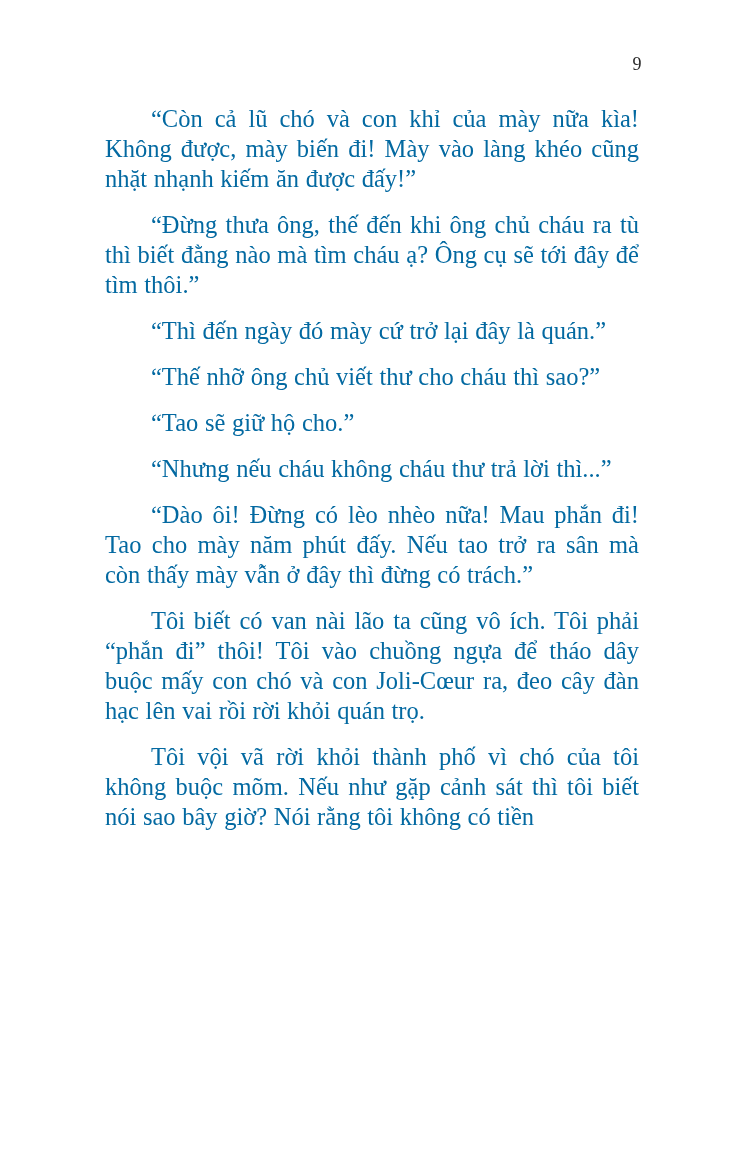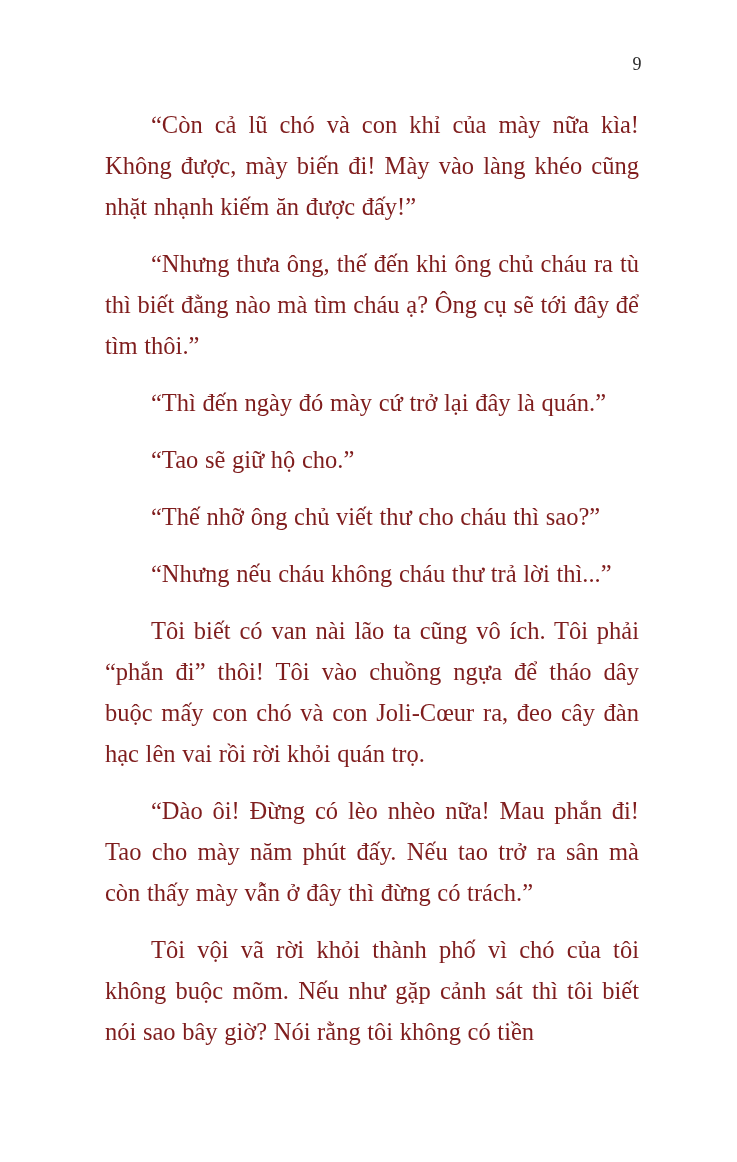--- a/index.html
+++ b/index.html
@@ -31,43 +31,43 @@
   }
   .body-text {
     position: absolute;
     top: 104px;
     left: 105px;
     width: 534px;
   }
   p.para {
     margin: 0 0 16px 0;
     font-size: 24.5px;
-    line-height: 41px;
+    line-height: 30px;
     text-indent: 46px;
     text-align: justify;
     text-justify: inter-word;
-    color: #7f1d1d;
+    color: #0369a1;
     word-spacing: 0.5px;
   }
   p.para:last-child {
     margin-bottom: 11px;
   }
 </style>
 </head>
 <body>
 
 <div class="page">
 
   <div class="page-number">9</div>
 
   <div class="body-text">
     <p class="para">“Còn cả lũ chó và con khỉ của mày nữa kìa! Không được, mày biến đi! Mày vào làng khéo cũng nhặt nhạnh kiếm ăn được đấy!”</p>
-    <p class="para">“Nhưng thưa ông, thế đến khi ông chủ cháu ra tù thì biết đằng nào mà tìm cháu ạ? Ông cụ sẽ tới đây để tìm thôi.”</p>
+    <p class="para">“Đừng thưa ông, thế đến khi ông chủ cháu ra tù thì biết đằng nào mà tìm cháu ạ? Ông cụ sẽ tới đây để tìm thôi.”</p>
     <p class="para">“Thì đến ngày đó mày cứ trở lại đây là quán.”</p>
+    <p class="para">“Thế nhỡ ông chủ viết thư cho cháu thì sao?”</p>
     <p class="para">“Tao sẽ giữ hộ cho.”</p>
-    <p class="para">“Thế nhỡ ông chủ viết thư cho cháu thì sao?”</p>
     <p class="para">“Nhưng nếu cháu không cháu thư trả lời thì...”</p>
+    <p class="para">“Dào ôi! Đừng có lèo nhèo nữa! Mau phắn đi! Tao cho mày năm phút đấy. Nếu tao trở ra sân mà còn thấy mày vẫn ở đây thì đừng có trách.”</p>
     <p class="para">Tôi biết có van nài lão ta cũng vô ích. Tôi phải “phắn đi” thôi! Tôi vào chuồng ngựa để tháo dây buộc mấy con chó và con Joli-Cœur ra, đeo cây đàn hạc lên vai rồi rời khỏi quán trọ.</p>
-    <p class="para">“Dào ôi! Đừng có lèo nhèo nữa! Mau phắn đi! Tao cho mày năm phút đấy. Nếu tao trở ra sân mà còn thấy mày vẫn ở đây thì đừng có trách.”</p>
     <p class="para">Tôi vội vã rời khỏi thành phố vì chó của tôi không buộc mõm. Nếu như gặp cảnh sát thì tôi biết nói sao bây giờ? Nói rằng tôi không có tiền</p>
   </div>
 
 </div>
 
 </body></html>

